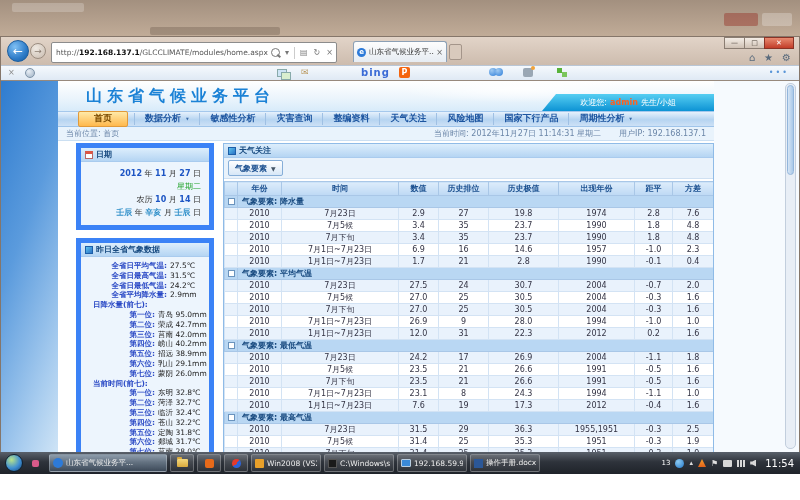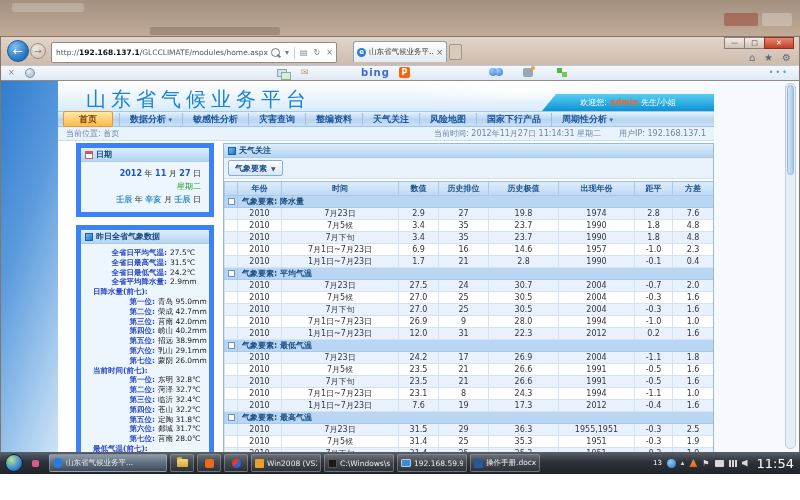--- a/index.html
+++ b/index.html
@@ -71,29 +71,29 @@
   .leftstrip{position:absolute;left:0;top:0;width:57px;height:100%;
              background:linear-gradient(110deg,#2f7ccf,#5b9bdd 40%,#a9cdef 80%,#cfe4f6);}
   .vscroll{position:absolute;right:3px;top:2px;width:11px;height:366px;background:#e8eef6;
            border:1px solid #c2cedd;border-radius:5px;box-sizing:border-box;}
   .vthumb{margin:1px;height:88px;background:linear-gradient(90deg,#d6e5f5,#a9c8e8);
           border:1px solid #93b6dc;border-radius:4px;}
   .content{position:absolute;left:57px;top:0;width:656px;height:100%;background:#fff;}
   .banner{position:relative;height:30px;
           background:radial-gradient(120px 14px at 70% 25%,rgba(255,255,255,.9),rgba(255,255,255,0)),
                      linear-gradient(180deg,#ffffff,#eaf4fc 60%,#d8ebfa);}
-  .ptitle{position:absolute;left:28px;top:5px;font-size:20px;font-weight:normal;color:#1b82d6;letter-spacing:5px;}
+  .ptitle{position:absolute;left:28px;top:5px;font-size:16px;font-weight:bold;color:#1b82d6;letter-spacing:5px;}
   .ribbon{position:absolute;right:0;top:13px;width:172px;height:17px;
           background:linear-gradient(180deg,#56cef2,#0d93d4);
           clip-path:polygon(14px 0,100% 0,100% 100%,0 100%);
           display:flex;align-items:center;justify-content:center;gap:3px;color:#fff;font-size:8px;}
   .ribbon b{color:#ff5f1f;}
   .nav{height:16px;background:linear-gradient(180deg,#e6f1fc,#b6d4f1 55%,#cde1f6);
        border-top:1px solid #a5c8ec;border-bottom:1px solid #9fc4ea;display:flex;align-items:center;
-       padding-left:5px;box-sizing:border-box;}
+       padding-left:20px;box-sizing:border-box;font-family:Liberation Mono, monospace;}
   .nav-item{font-size:9px;font-weight:bold;color:#1d55a0;padding:0 10px;border-left:1px solid #9fc0e4;
             line-height:12px;white-space:nowrap;}
   .nav-item:first-child{border-left:none;}
   .nav-item.arrow::after{content:" ▾";font-size:7px;color:#3a6ba8;}
   .nav-item.active{background:linear-gradient(180deg,#ffe9a8,#ffb84d);border:1px solid #e19a3a;
                    border-radius:2px;color:#7a4a00;padding:1px 15px;margin-right:6px;}
   .crumb{height:14px;background:#e9f3fc;border-bottom:1px solid #cbdff2;display:flex;align-items:center;
          justify-content:space-between;padding:0 8px;font-size:8px;color:#6b86a8;box-sizing:border-box;}
   .crumb .r{display:flex;gap:18px;}
   .cols{position:relative;height:310px;margin-top:2px;}
@@ -157,21 +157,21 @@
   .i-word{width:9px;height:9px;background:#2b5797;color:#fff;font-size:7px;line-height:9px;text-align:center;font-weight:bold;}
   .tray{margin-left:auto;display:flex;align-items:center;gap:5px;padding-right:6px;}
   .badge{font-size:7px;color:#fff;}
   .tr-blue{width:9px;height:9px;border-radius:50%;background:radial-gradient(circle at 35% 30%,#8ecbf2,#2277c9);}
   .tr-up{color:#ddd;font-size:7px;}
   .tr-flame{width:8px;height:8px;background:linear-gradient(180deg,#f6a12d,#e2611a);clip-path:polygon(50% 0,100% 100%,0 100%);}
   .tr-flag{color:#e0e0e0;font-size:8px;line-height:9px;}
   .tr-screen{width:9px;height:7px;background:#d8d8d8;border-radius:1px;}
   .tr-net{width:8px;height:7px;background:repeating-linear-gradient(90deg,#d8d8d8 0 2px,transparent 2px 3px);}
   .tr-spk{width:6px;height:7px;background:#d8d8d8;clip-path:polygon(0 30%,35% 30%,100% 0,100% 100%,35% 70%,0 70%);}
-  .clock{font-size:13px;color:#fff;margin-left:4px;}
+  .clock{font-size:10px;color:#fff;margin-left:4px;}
   .belowbar{position:absolute;left:0;top:474px;width:800px;height:26px;background:#fff;}
 </style>
 </head>
 <body>
 
 <div id="stage">
 
   <div class="desktop">
     <div class="ghost g1"></div>
     <div class="ghost g2"></div>
@@ -265,20 +265,21 @@
         <div class="cols">
           <div class="sidebar">
             <div class="panel">
               <div class="phd">
                 <span class="ic-cal"></span>
                 <span>日期</span>
               </div>
               <div class="datebody">
                 <div id="dGreg"><span class="tok-n">2012</span> <span class="tok-t">年</span> <span class="tok-n">11</span> <span class="tok-t">月</span> <span class="tok-n">27</span> <span class="tok-t">日</span> </div>
                 <div class="week">星期二</div>
+                <div id="dLunar"><span class="tok-t">农历</span> <span class="tok-n">10</span> <span class="tok-t">月</span> <span class="tok-n">14</span> <span class="tok-t">日</span> </div>
                 <div id="dGanzhi"><span class="tok-g">壬辰</span> <span class="tok-t">年</span> <span class="tok-g">辛亥</span> <span class="tok-t">月</span> <span class="tok-g">壬辰</span> <span class="tok-t">日</span> </div>
               </div>
             </div>
             <div class="panel">
               <div class="phd">
                 <span class="ic-panel"></span>
                 <span>昨日全省气象数据</span>
               </div>
               <div class="weatherbody" id="wBody">
                   <div class="wrow">

